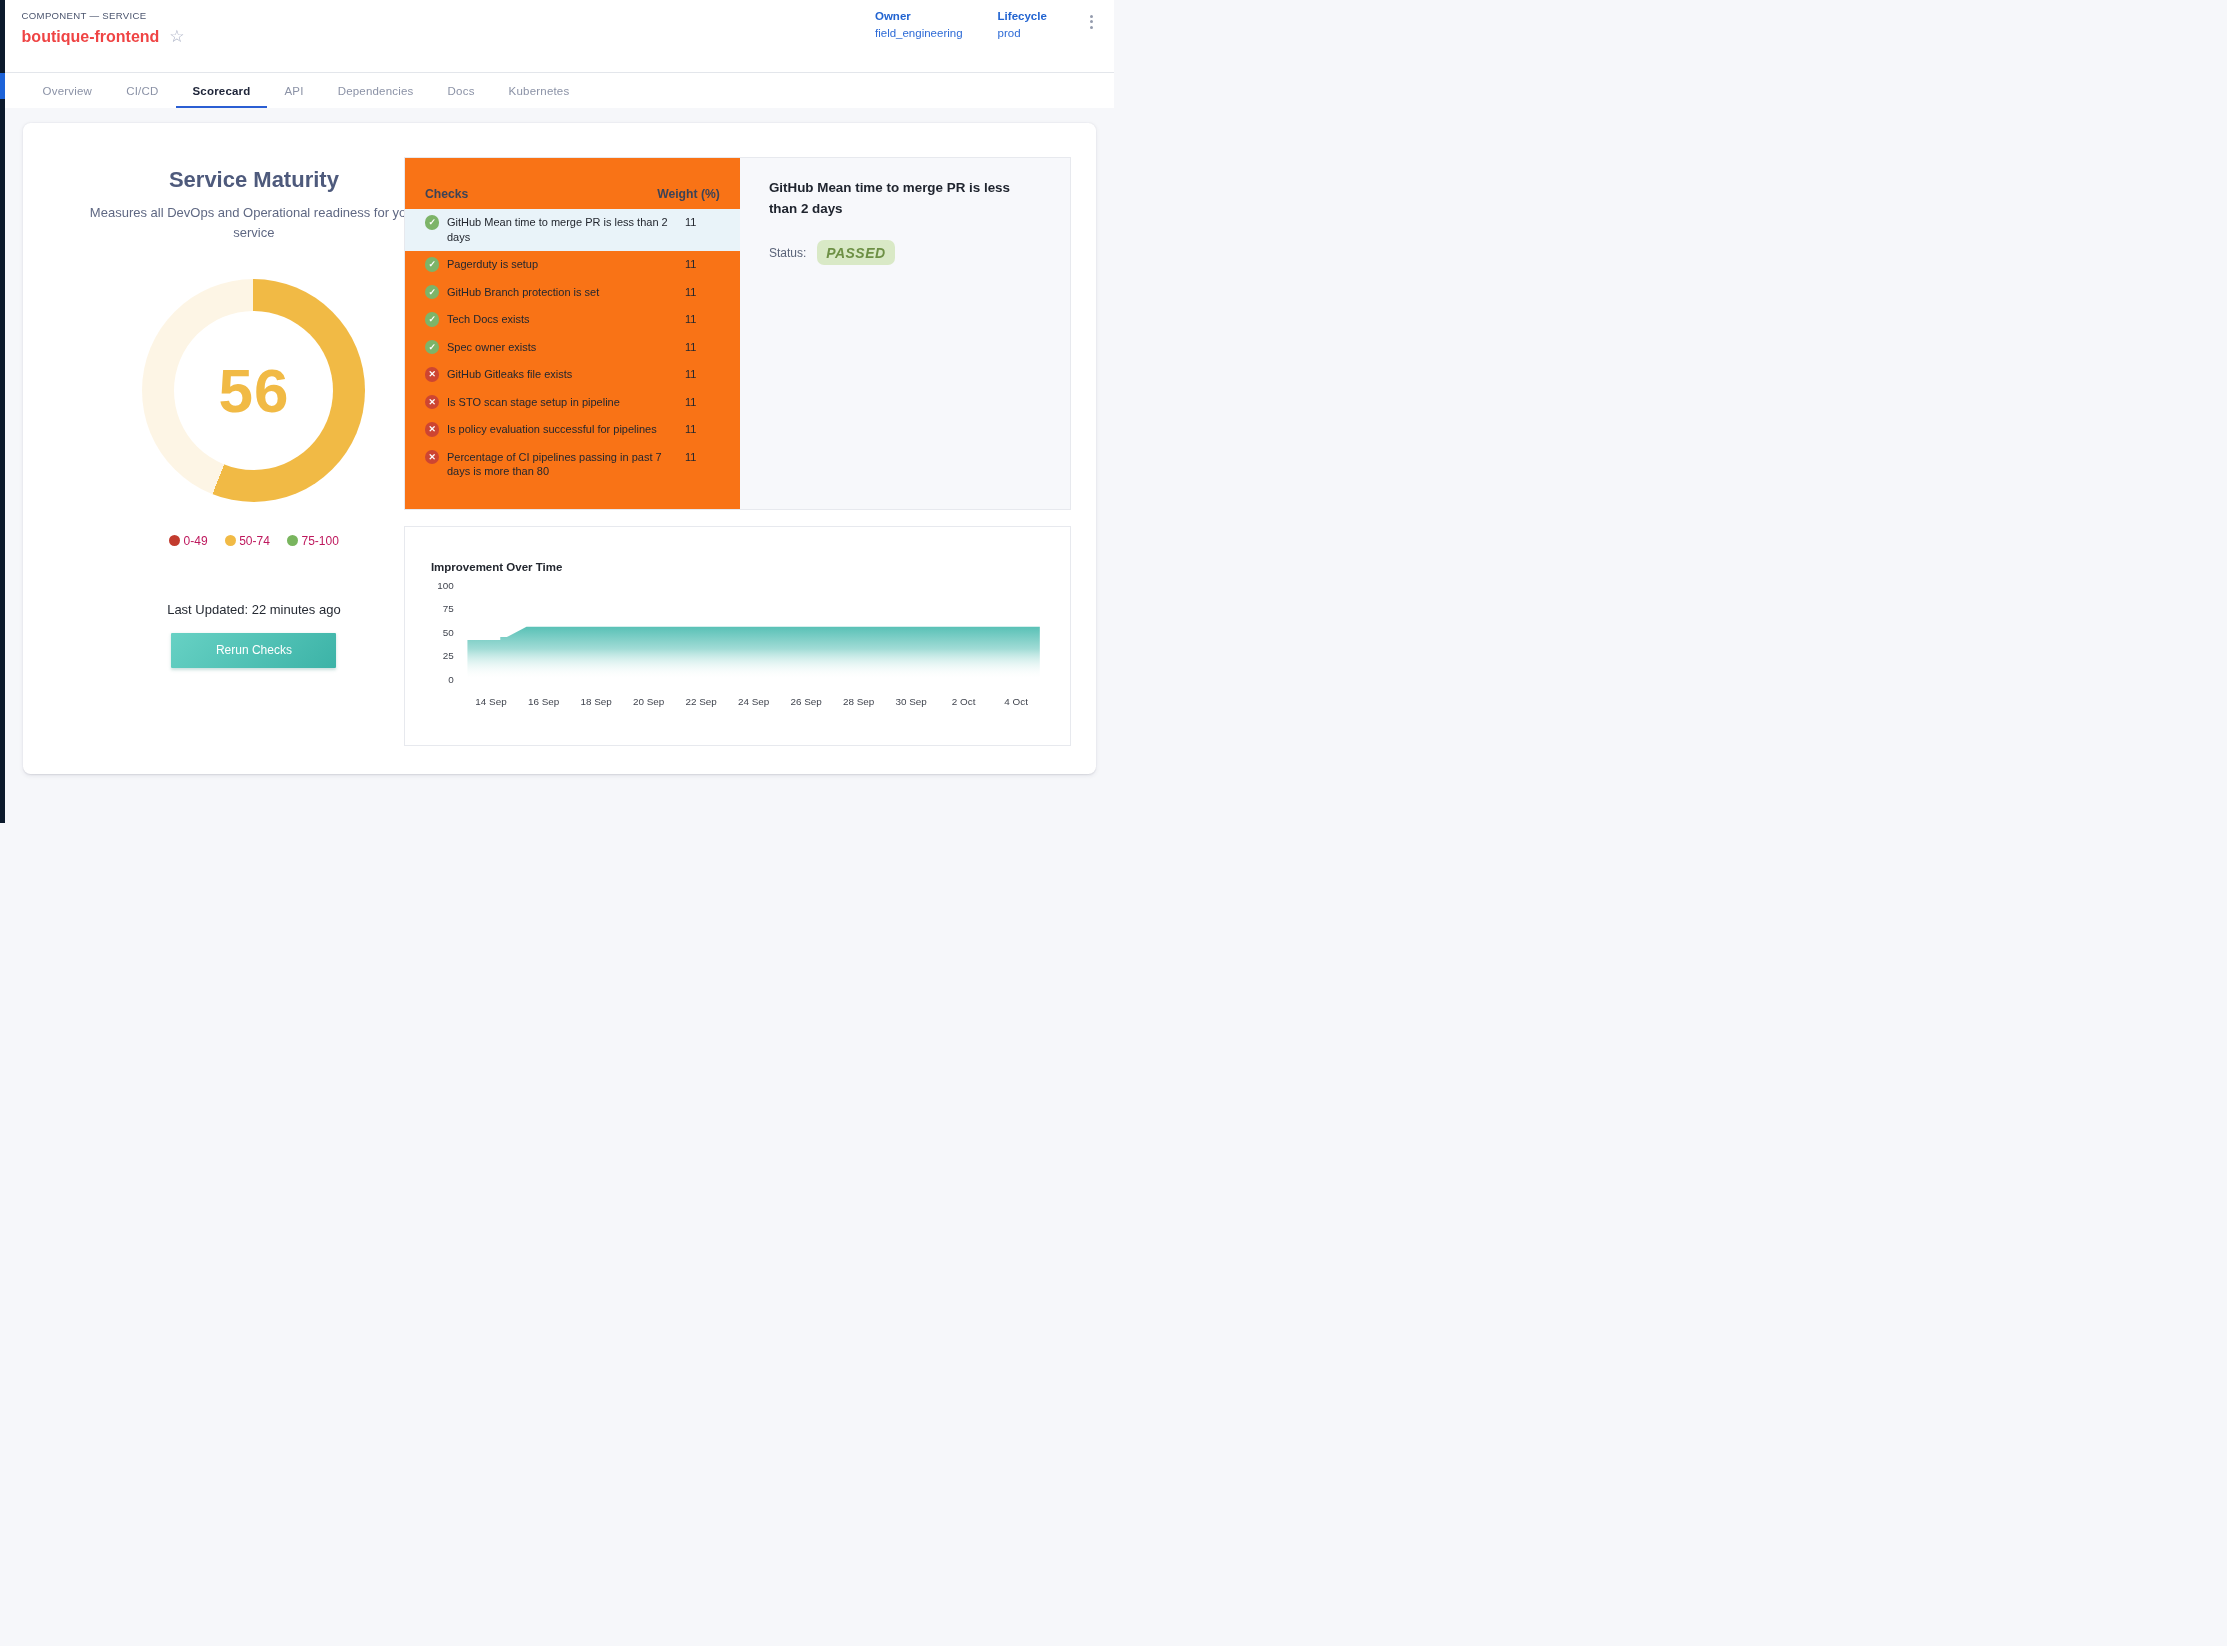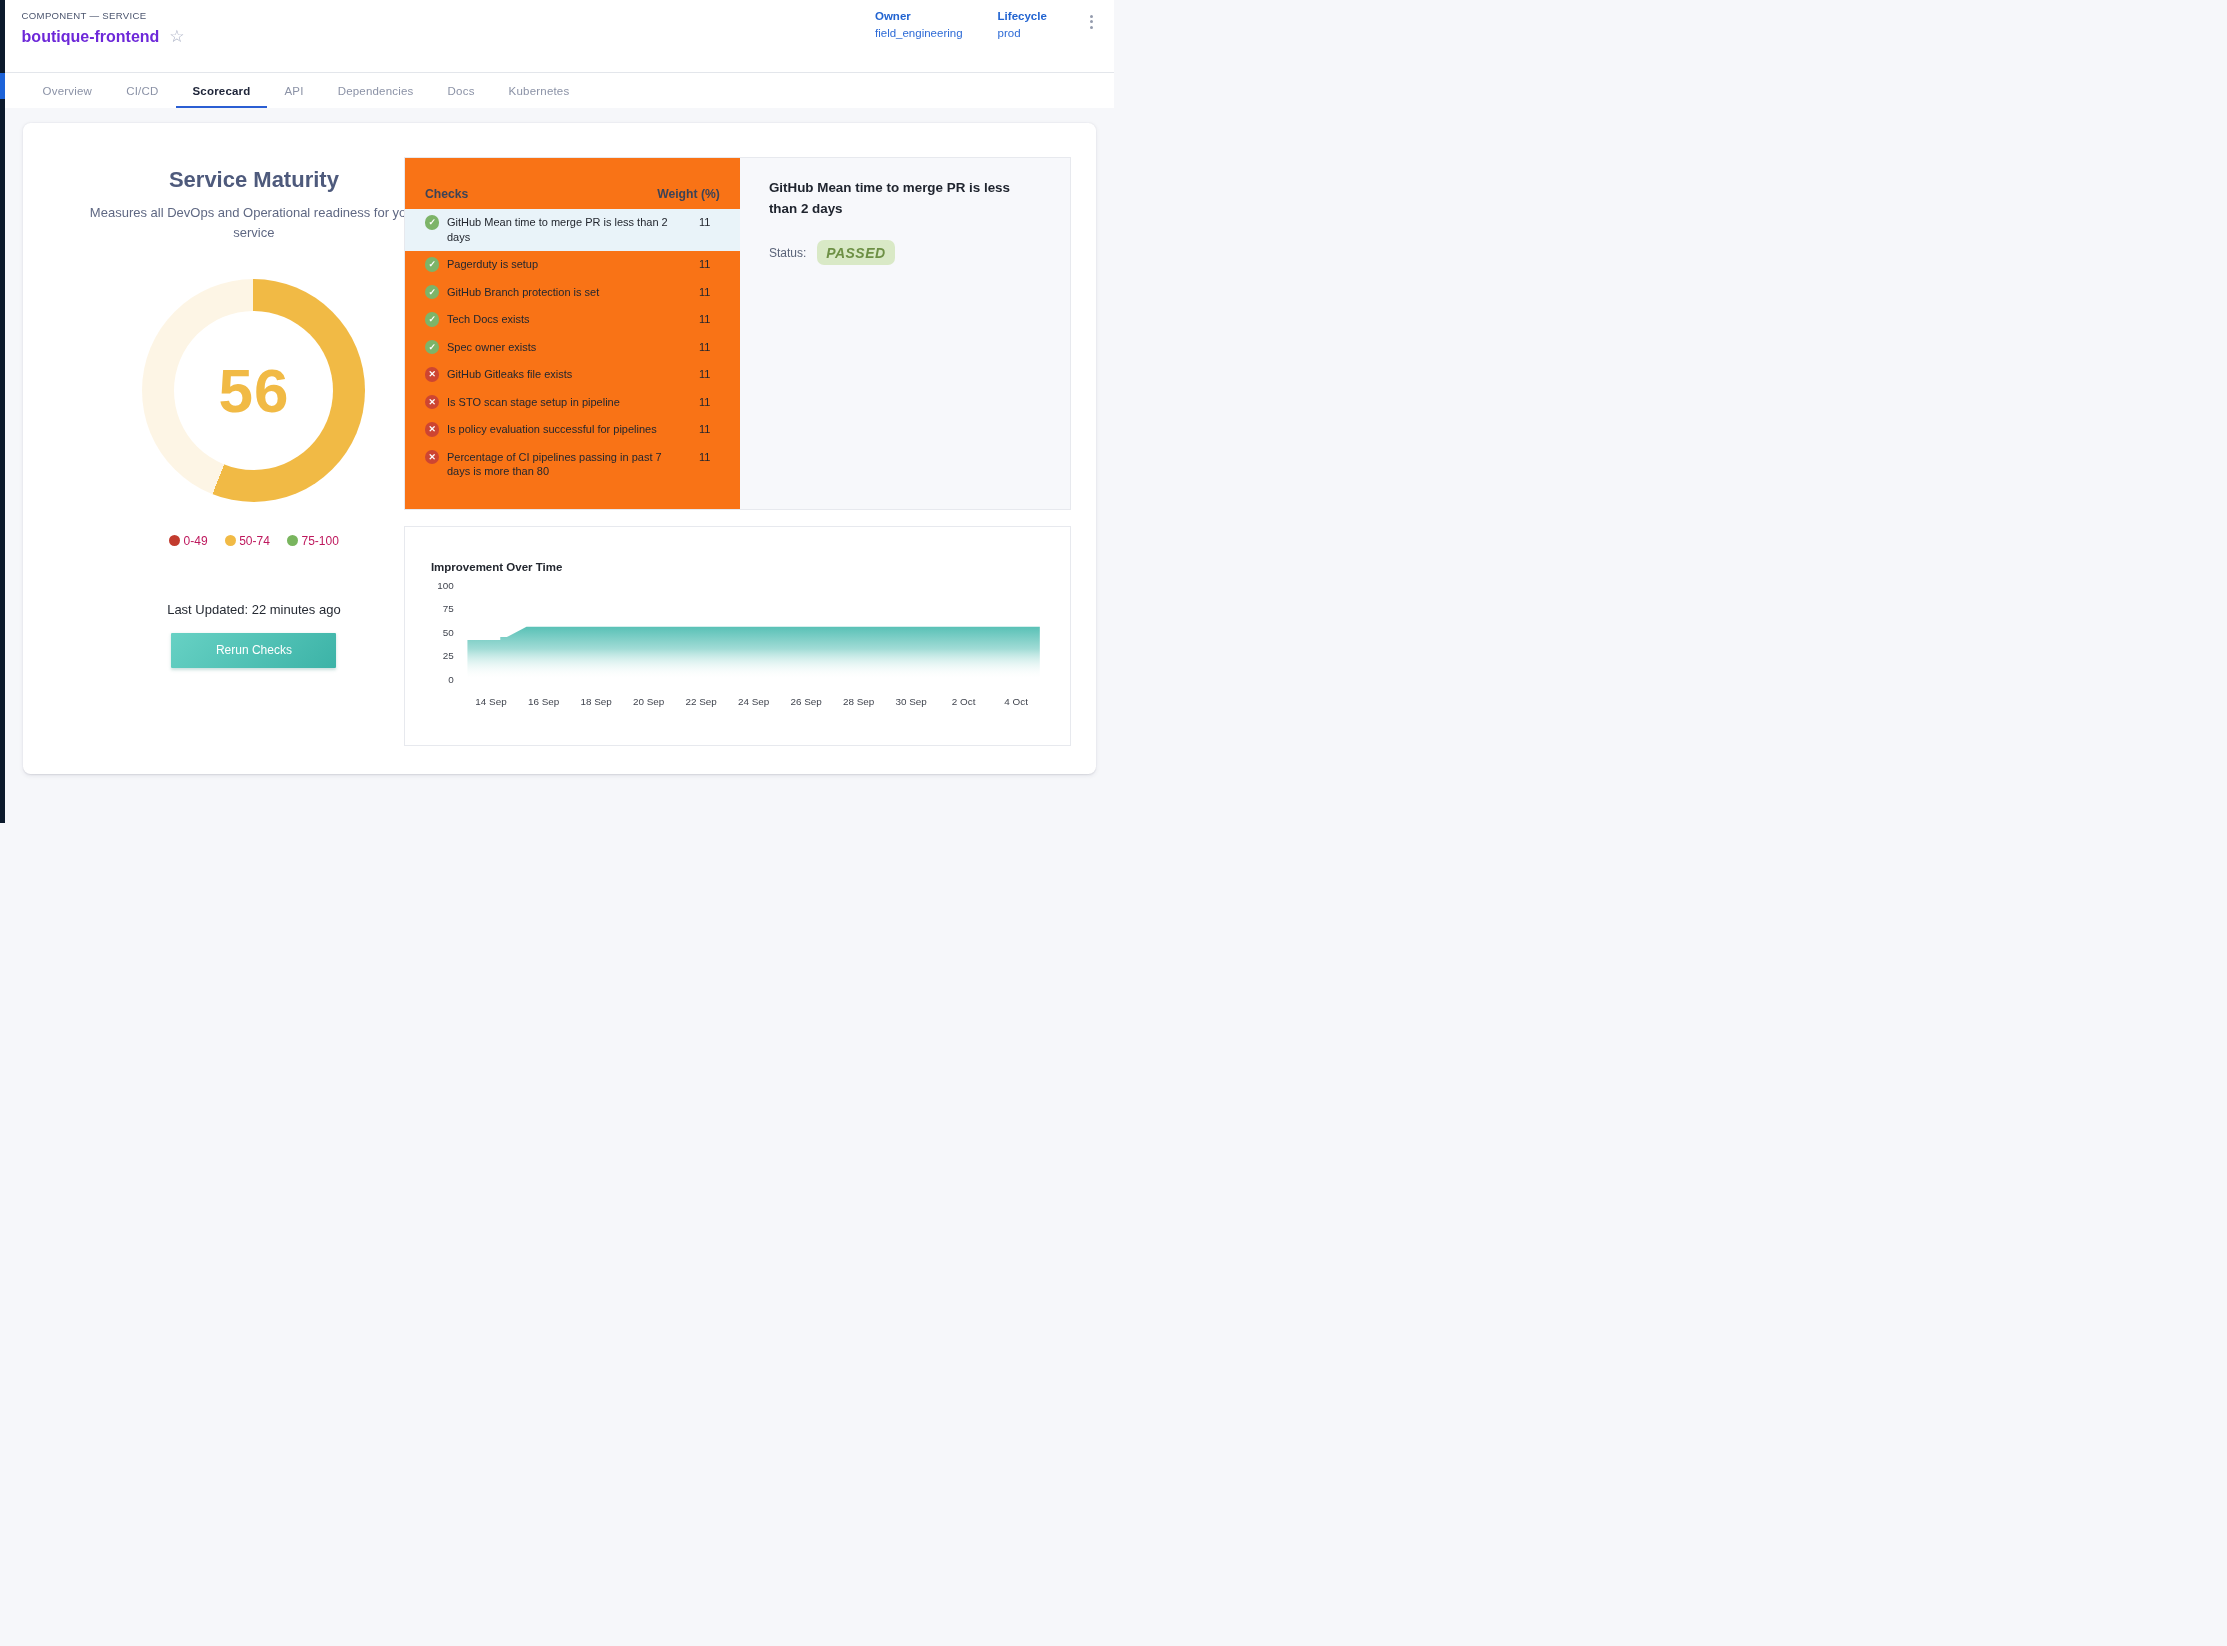--- a/index.html
+++ b/index.html
@@ -9,21 +9,21 @@
   
   .rail{position:absolute;left:0;top:0;width:4.6px;height:100%;background:#0c1a2c;z-index:5;}
   .rail-active{position:absolute;left:0;top:73px;width:4.6px;height:26px;background:#1d63d8;}
 
   .main{margin-left:4.6px;}
 
   
   .topbar{height:73px;background:#fff;border-bottom:0.8px solid #e3e6eb;display:flex;justify-content:space-between;box-sizing:border-box;padding:10px 18.3px 0 17px;}
   .crumb{font-size:9.6px;color:#4c566f;letter-spacing:0.3px;font-weight:500;}
   .title-row{display:flex;align-items:center;gap:10px;margin-top:6.9px;}
-  .page-title{font-size:16px;font-weight:700;color:#6d28d9;}
+  .page-title{font-size:16px;font-weight:700;color:#ef4444;}
   .star{font-size:17px;color:#a6adc2;line-height:1;cursor:pointer;}
   .meta{display:flex;gap:35px;align-items:flex-start;}
   .meta-label{font-size:11.5px;font-weight:700;color:#2264d1;}
   .meta-value{font-size:11.5px;color:#2e6bd6;margin-top:5.4px;cursor:pointer;}
   .meta-value.static{cursor:default;}
   .kebab{margin-left:4.6px;padding:4.6px 3.1px 0;display:flex;flex-direction:column;gap:2.7px;cursor:pointer;}
   .kebab i{width:3.1px;height:3.1px;border-radius:50%;background:#949bad;}
 
   
   .tabs{height:35px;background:#fff;display:flex;align-items:stretch;padding-left:22px;gap:2px;}
@@ -52,21 +52,21 @@
   .checks-table{flex:0 0 335px;box-sizing:border-box;}
   .checks-head{display:flex;align-items:baseline;padding:29px 20px 7.6px;}
   .col-title{font-size:12.2px;font-weight:700;color:#3c4357;}
   .col-weight{margin-left:auto;}
   .check-row{display:flex;align-items:flex-start;padding:6.5px 0;cursor:pointer;}
   .check-row.selected{background:var(--selected_row_bg);}
   .check-icon{flex:0 0 14.5px;height:14.5px;border-radius:50%;margin:0 7.6px 0 20px;color:#fff;display:flex;align-items:center;justify-content:center;font-size:8.8px;font-weight:700;line-height:1;}
   .check-icon.pass{background:var(--pass_green);}
   .check-icon.fail{background:var(--fail_red);}
   .check-name{width:229px;font-size:11px;line-height:14.5px;color:#23272f;}
-  .check-weight{margin-left:23px;font-size:11px;line-height:14.5px;color:#23272f;}
+  .check-weight{margin-left:9px;font-size:11px;line-height:14.5px;color:#23272f;}
 
   .detail-panel{flex:1;background:#f7f8fb;box-sizing:border-box;padding:20px 29px;}
   .detail-title{font-size:13.4px;font-weight:700;line-height:20.6px;color:#20252f;max-width:298px;}
   .status-row{display:flex;align-items:center;margin-top:20.6px;}
   .status-label{font-size:12px;color:#5a6378;}
   .badge{margin-left:10.7px;background:var(--passed_badge_bg);color:var(--passed_badge_text);font-size:14px;font-weight:700;letter-spacing:0.5px;padding:4.6px 9.2px;border-radius:7px;font-style:italic;}
 
   
   .chart-section{position:absolute;left:381px;top:403px;width:667px;height:220px;border:0.8px solid #e7e9ee;box-sizing:border-box;background:#fff;padding:26px 14.5px 0;}
   .chart-title{margin:7.6px 0 0 11.5px;font-size:11.5px;font-weight:700;color:#23272f;}

